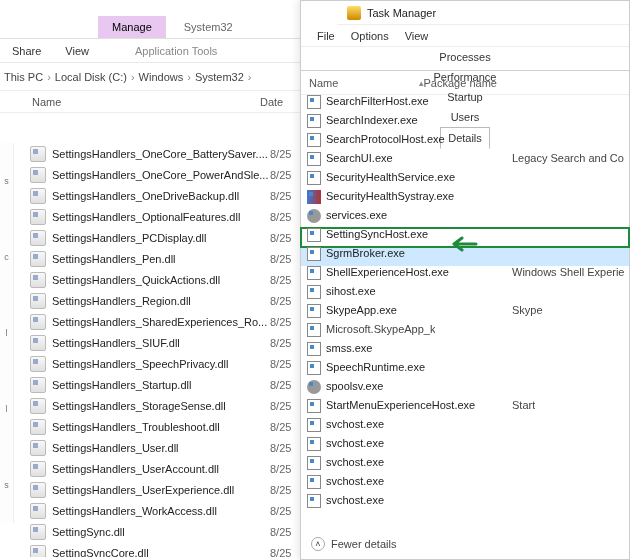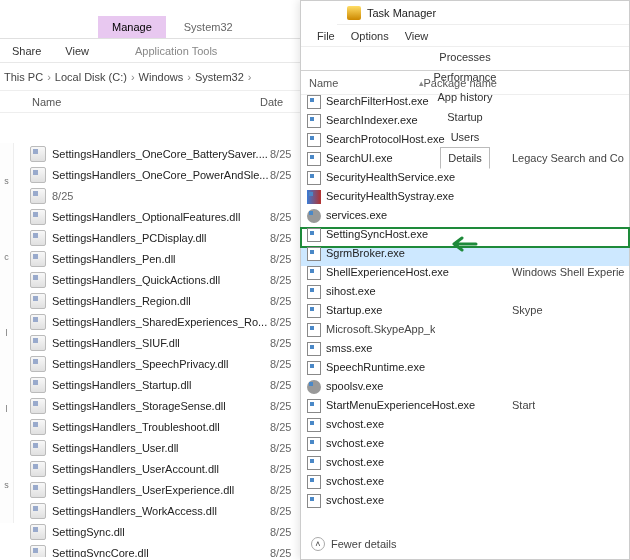--- a/index.html
+++ b/index.html
@@ -95,20 +95,21 @@
         <div class="lbl">SettingsHandlers_OneCore_BatterySaver....</div>
         <div class="dt">8/25</div>
       </div>
       <div class="ex-row">
         <div class="ico"></div>
         <div class="lbl">SettingsHandlers_OneCore_PowerAndSle...</div>
         <div class="dt">8/25</div>
       </div>
       <div class="ex-row">
         <div class="ico"></div>
+        <div class="lbl">SettingsHandlers_OneDriveBackup.dll</div>
         <div class="dt">8/25</div>
       </div>
       <div class="ex-row">
         <div class="ico"></div>
         <div class="lbl">SettingsHandlers_OptionalFeatures.dll</div>
         <div class="dt">8/25</div>
       </div>
       <div class="ex-row">
         <div class="ico"></div>
         <div class="lbl">SettingsHandlers_PCDisplay.dll</div>
@@ -199,21 +200,20 @@
     <div>Task Manager</div>
   </div>
   <div class="tm-menu" id="tmmenu">
       <span>File</span>
       <span>Options</span>
       <span>View</span>
     </div>
   <div class="tm-tabs" id="tmtabs">
       <span>Processes</span>
       <span>Performance</span>
-      <span>App history</span>
       <span>Startup</span>
       <span>Users</span>
       <span class="active">Details</span>
     </div>
   <div class="tm-head">
     <div class="nm">Name</div>
     <div class="sort">▴</div>
     <div>Package name</div>
   </div>
   <div class="tm-list" id="tmlist">
@@ -267,21 +267,21 @@
         <div class="lbl">ShellExperienceHost.exe</div>
         <div class="pkg">Windows Shell Experie</div>
       </div>
       <div class="tm-row">
         <div class="ico"></div>
         <div class="lbl">sihost.exe</div>
         <div class="pkg"></div>
       </div>
       <div class="tm-row">
         <div class="ico"></div>
-        <div class="lbl">Startup.exe</div>
+        <div class="lbl">SkypeApp.exe</div>
         <div class="pkg">Skype</div>
       </div>
       <div class="tm-row">
         <div class="ico"></div>
         <div class="pkg">Microsoft.SkypeApp_k</div>
       </div>
       <div class="tm-row">
         <div class="ico"></div>
         <div class="lbl">smss.exe</div>
         <div class="pkg"></div>

